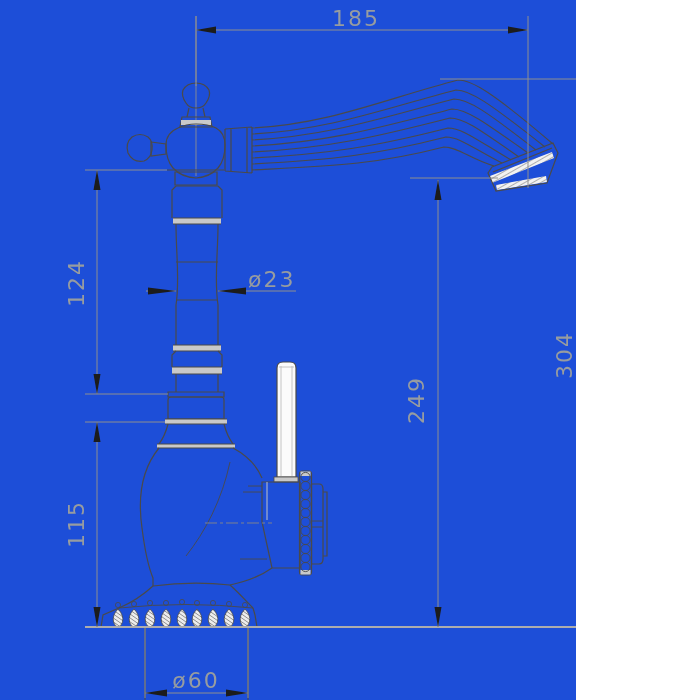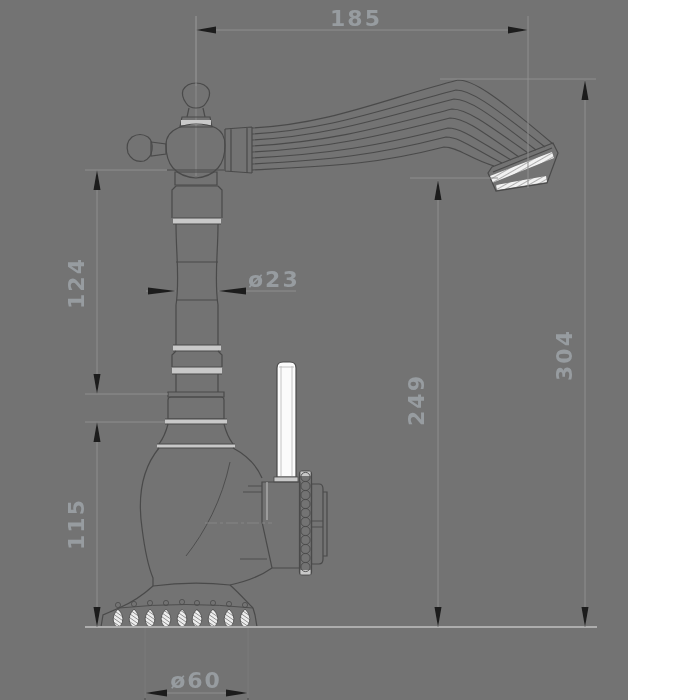--- a/index.html
+++ b/index.html
@@ -1,18 +1,18 @@
 <!DOCTYPE html>
 <html><head>
 <meta charset="utf-8">
 <style>
   html,body{margin:0;padding:0;background:#ffffff;}
   .canvas{
-    width:628px;height:700px;position:relative;background:#737373;
-    font-family:"DejaVu Sans",sans-serif;overflow:hidden;font-weight:bold;
+    width:576px;height:700px;position:relative;background:#1d4ed8;
+    font-family:"DejaVu Sans",sans-serif;overflow:hidden;
   }
   svg{display:block;}
   .dimtext{
     font-family:"DejaVu Sans",sans-serif;
     font-size:22px;
     letter-spacing:2px;
     fill:#979ca0;
   }
 </style>
 </head>

